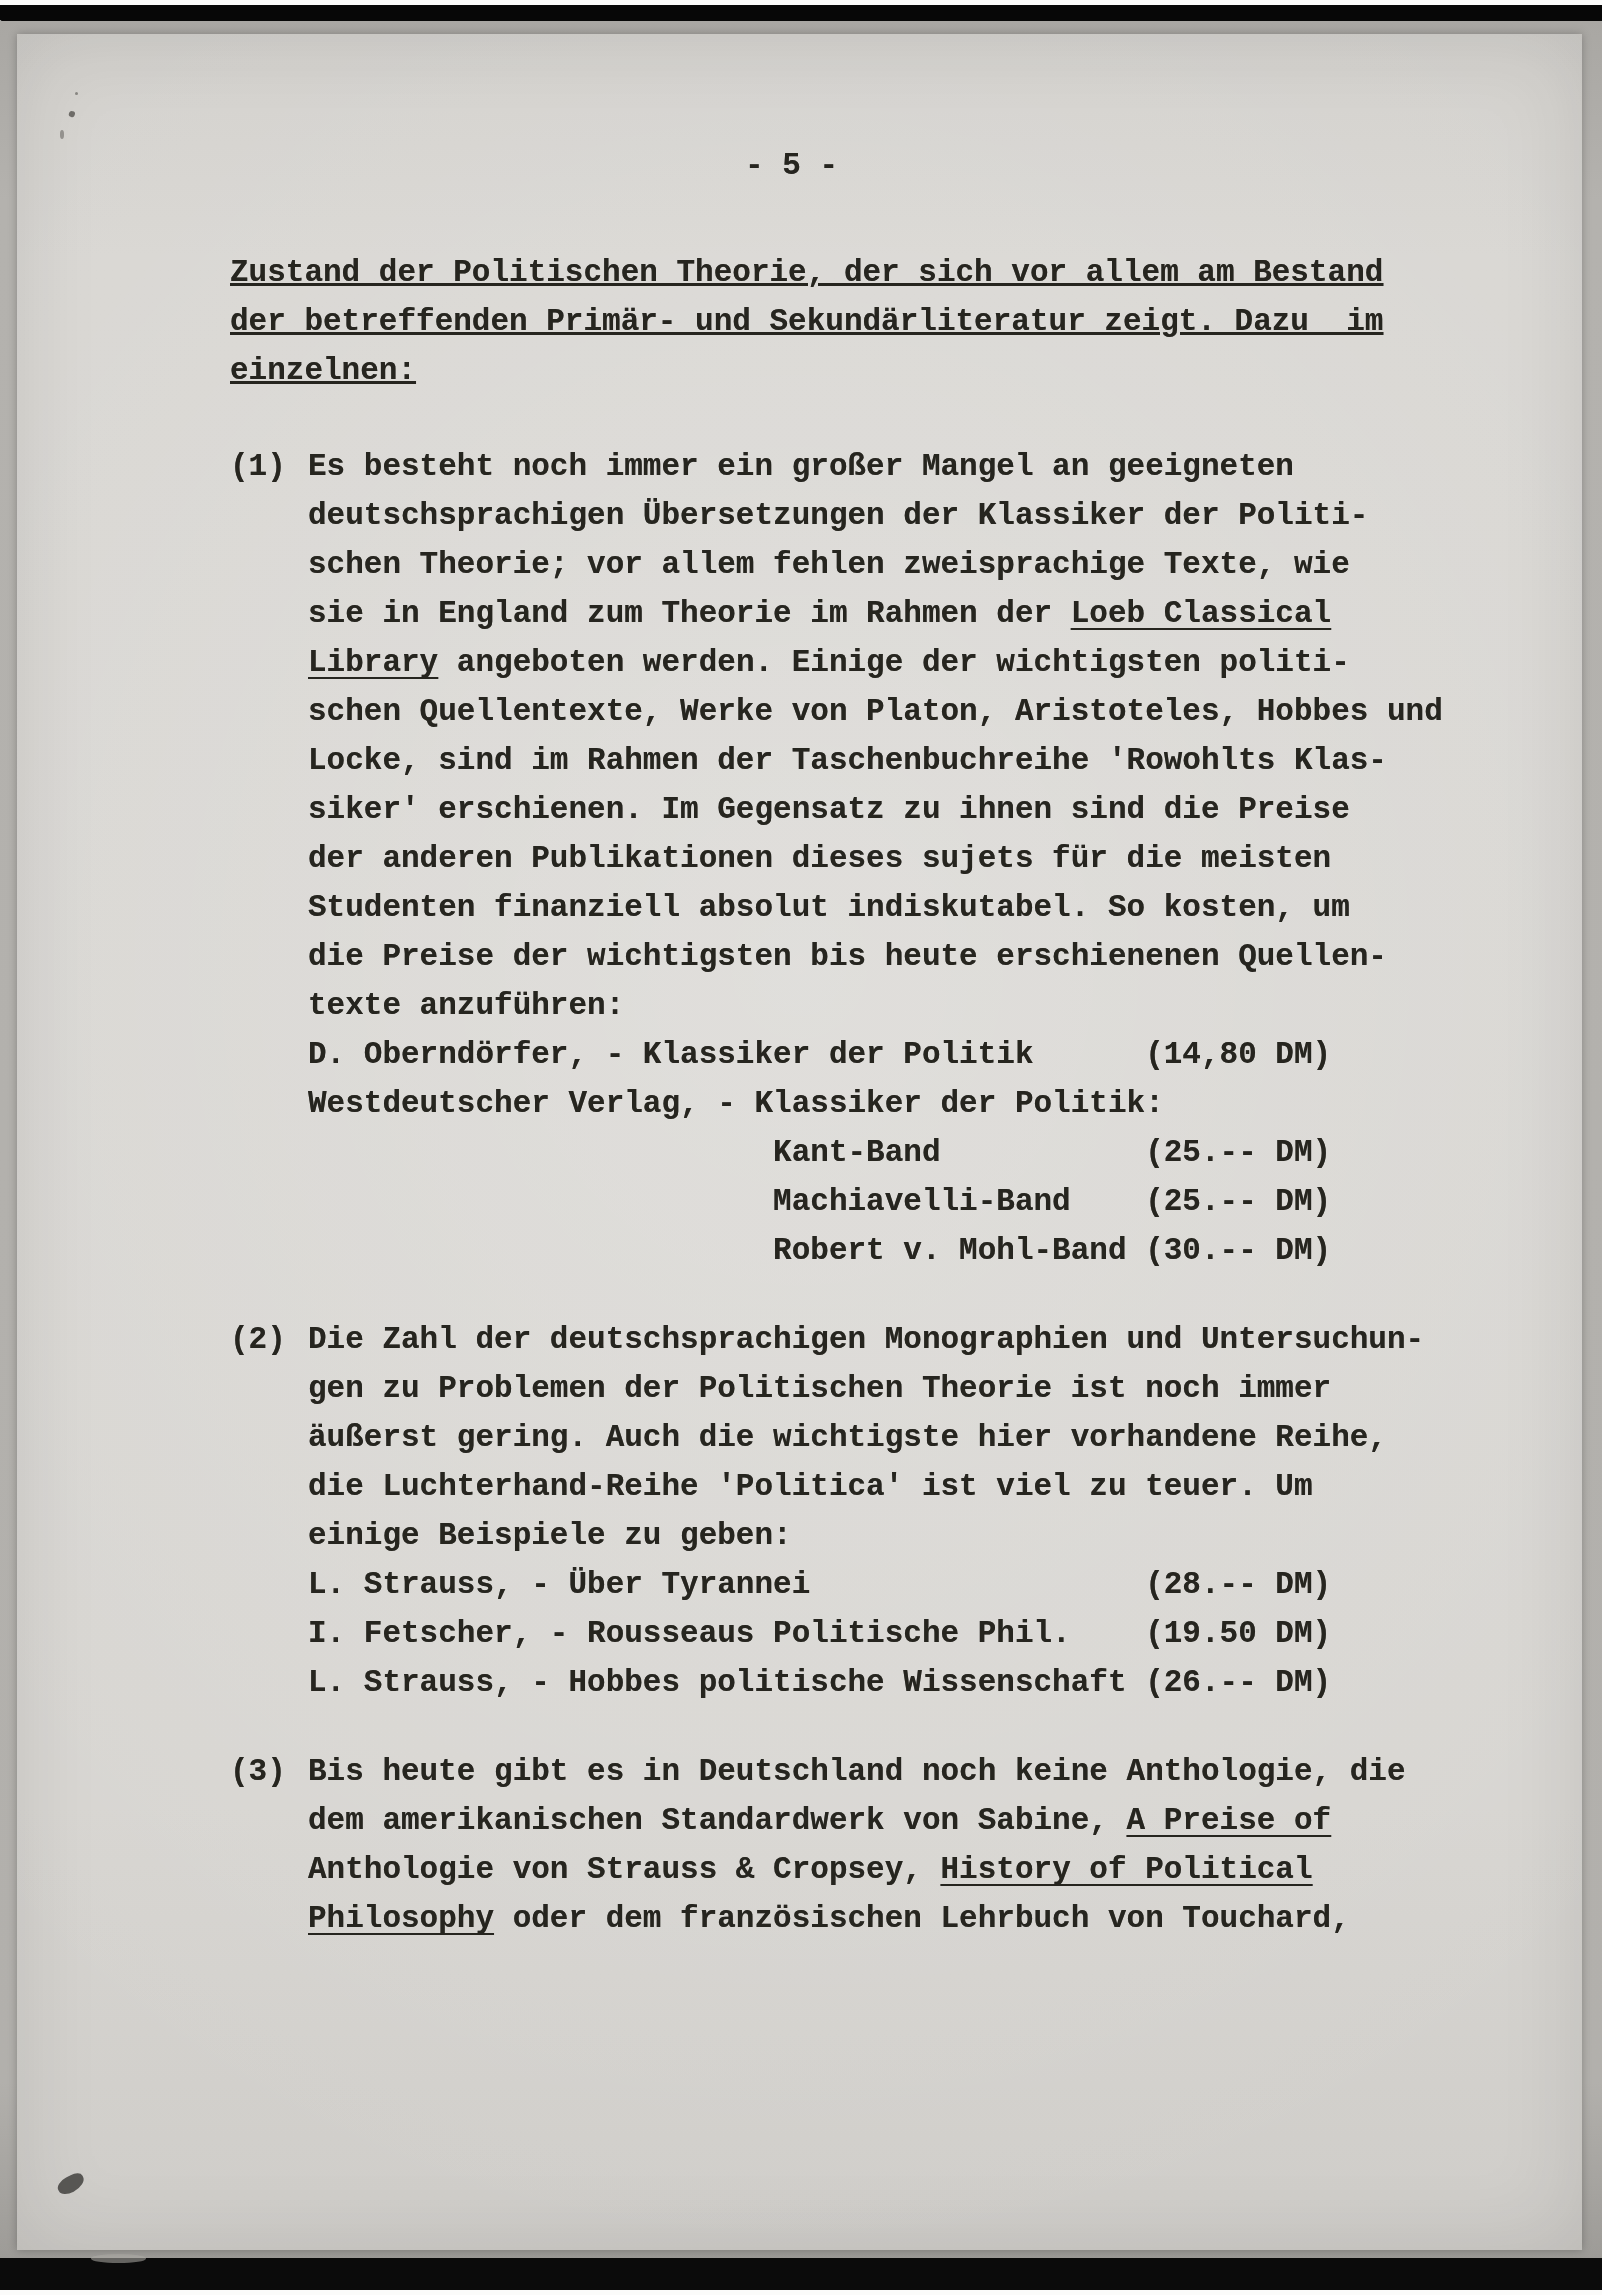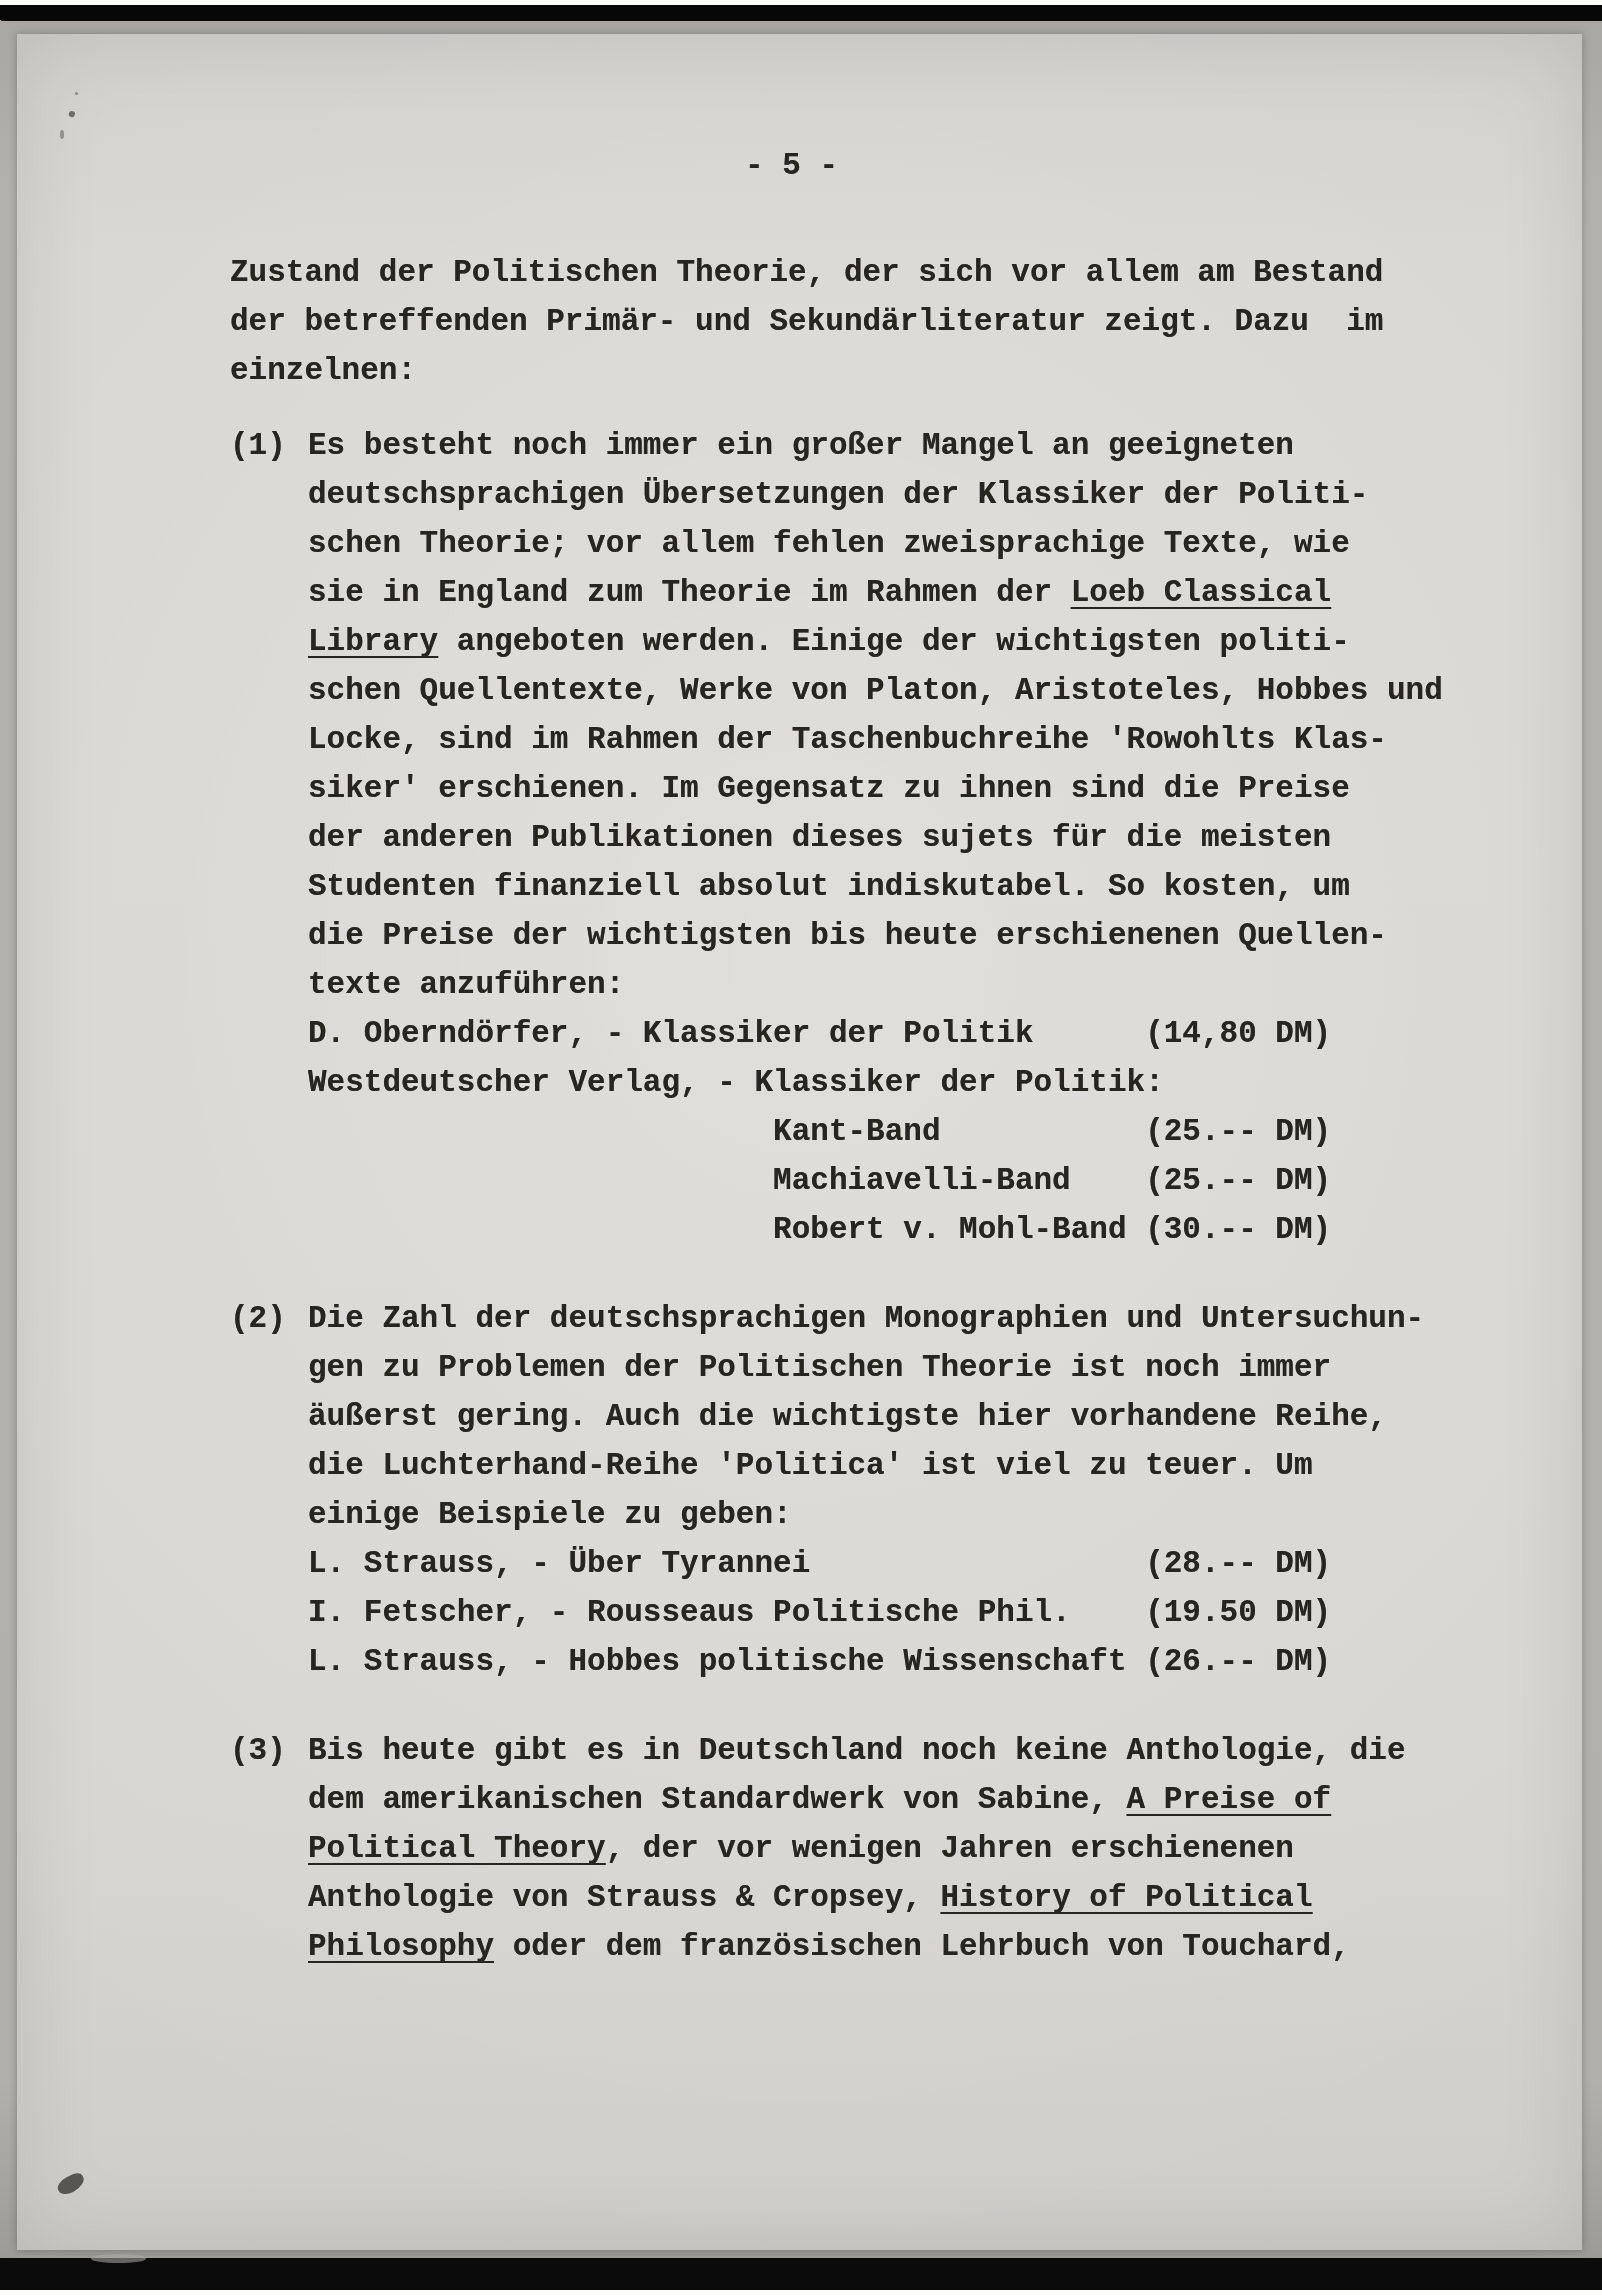--- a/index.html
+++ b/index.html
@@ -68,21 +68,21 @@
     letter-spacing:0;
     text-shadow:0 0 0.6px rgba(30,28,24,0.55);
   }
 
   .page-number {
     white-space:pre;
     margin-left:515px;
     margin-bottom:58px;
   }
 
-  .intro { margin-bottom:26px; }
+  .intro { margin-bottom:47px;text-decoration:underline; }
 
   .section {
     display:grid;
     grid-template-columns:78px 1fr;
     align-items:start;
   }
   .section + .section { margin-top:40px; }
 
   .marker { white-space:pre; }
 
@@ -152,21 +152,20 @@
               <div class="line"><span>L. Strauss, - Über Tyrannei                  (28.-- DM)</span></div>
               <div class="line"><span>I. Fetscher, - Rousseaus Politische Phil.    (19.50 DM)</span></div>
               <div class="line"><span>L. Strauss, - Hobbes politische Wissenschaft (26.-- DM)</span></div>
             </div>
           </div>
           <div class="section">
             <div class="marker">(3)</div>
             <div>
               <div class="line"><span>Bis heute gibt es in Deutschland noch keine Anthologie, die</span></div>
               <div class="line"><span>dem amerikanischen Standardwerk von Sabine, </span><span class="u">A Preise of</span></div>
-              <div class="line"><span class="u">Political Theory</span><span>, der vor wenigen Jahren erschienenen</span></div>
               <div class="line"><span>Anthologie von Strauss &amp; Cropsey, </span><span class="u">History of Political</span></div>
               <div class="line"><span class="u">Philosophy</span><span> oder dem französischen Lehrbuch von Touchard,</span></div>
             </div>
           </div>
         </div>
     </div>
   </div>
 </div>
 
 

